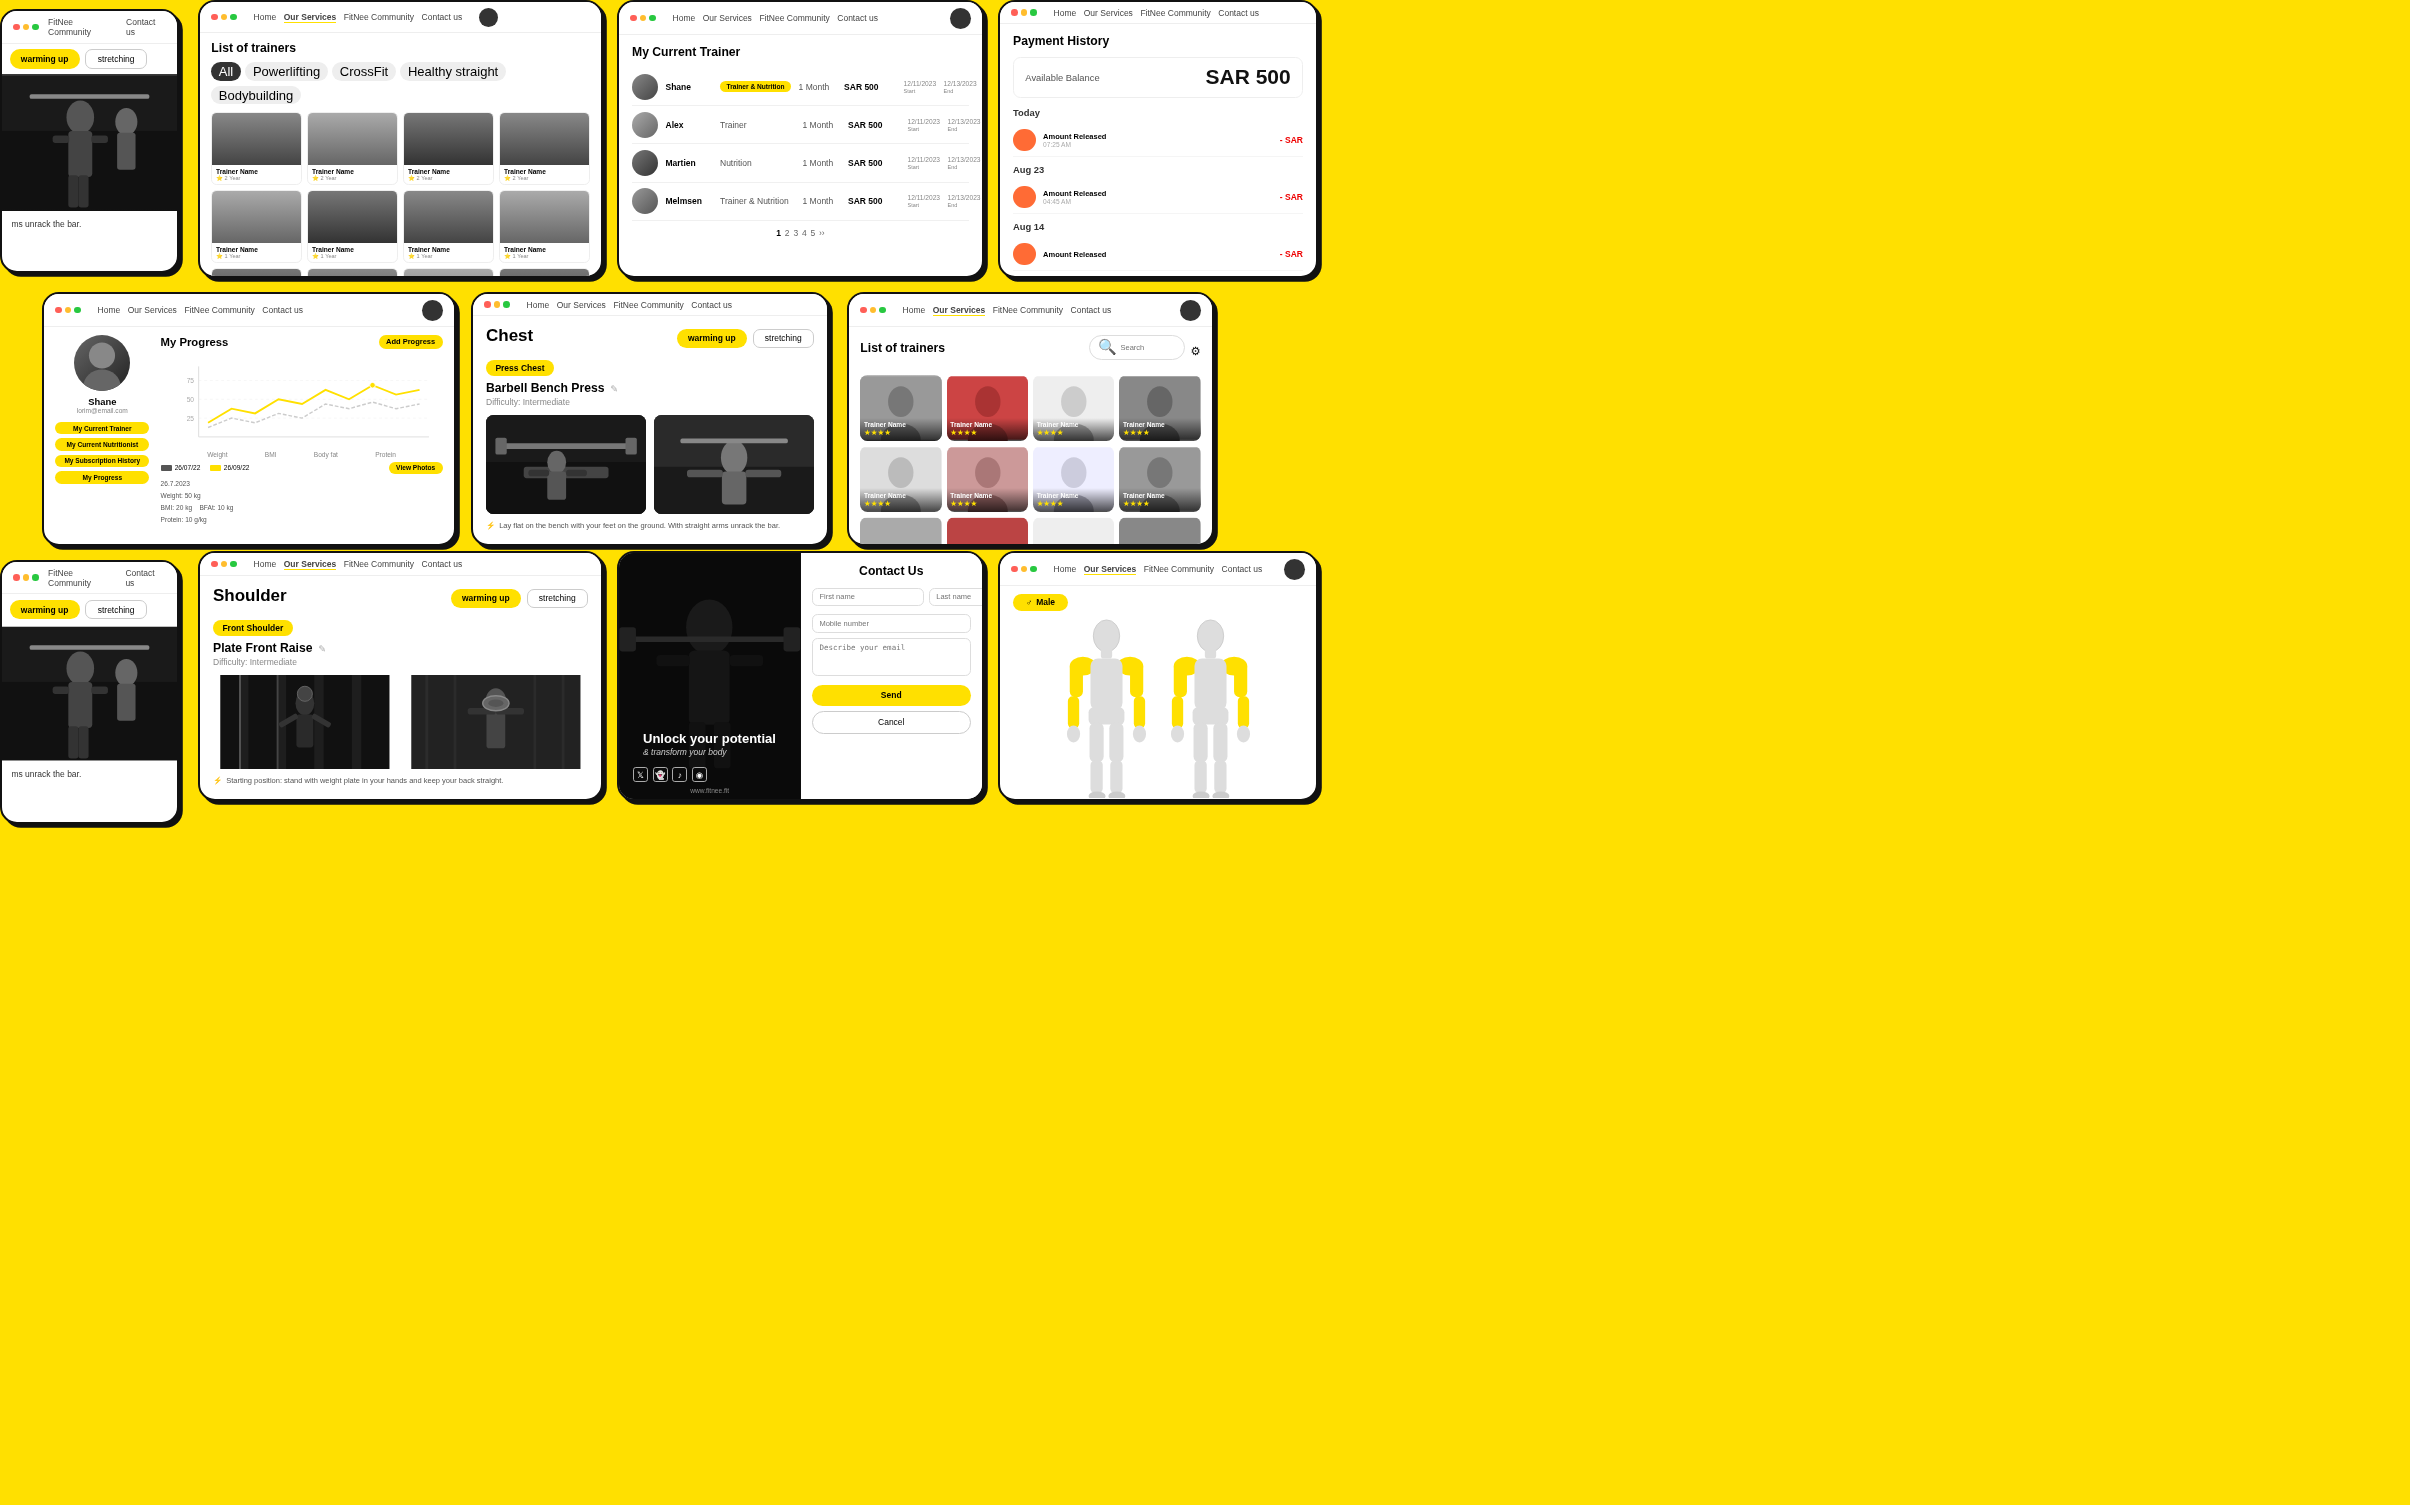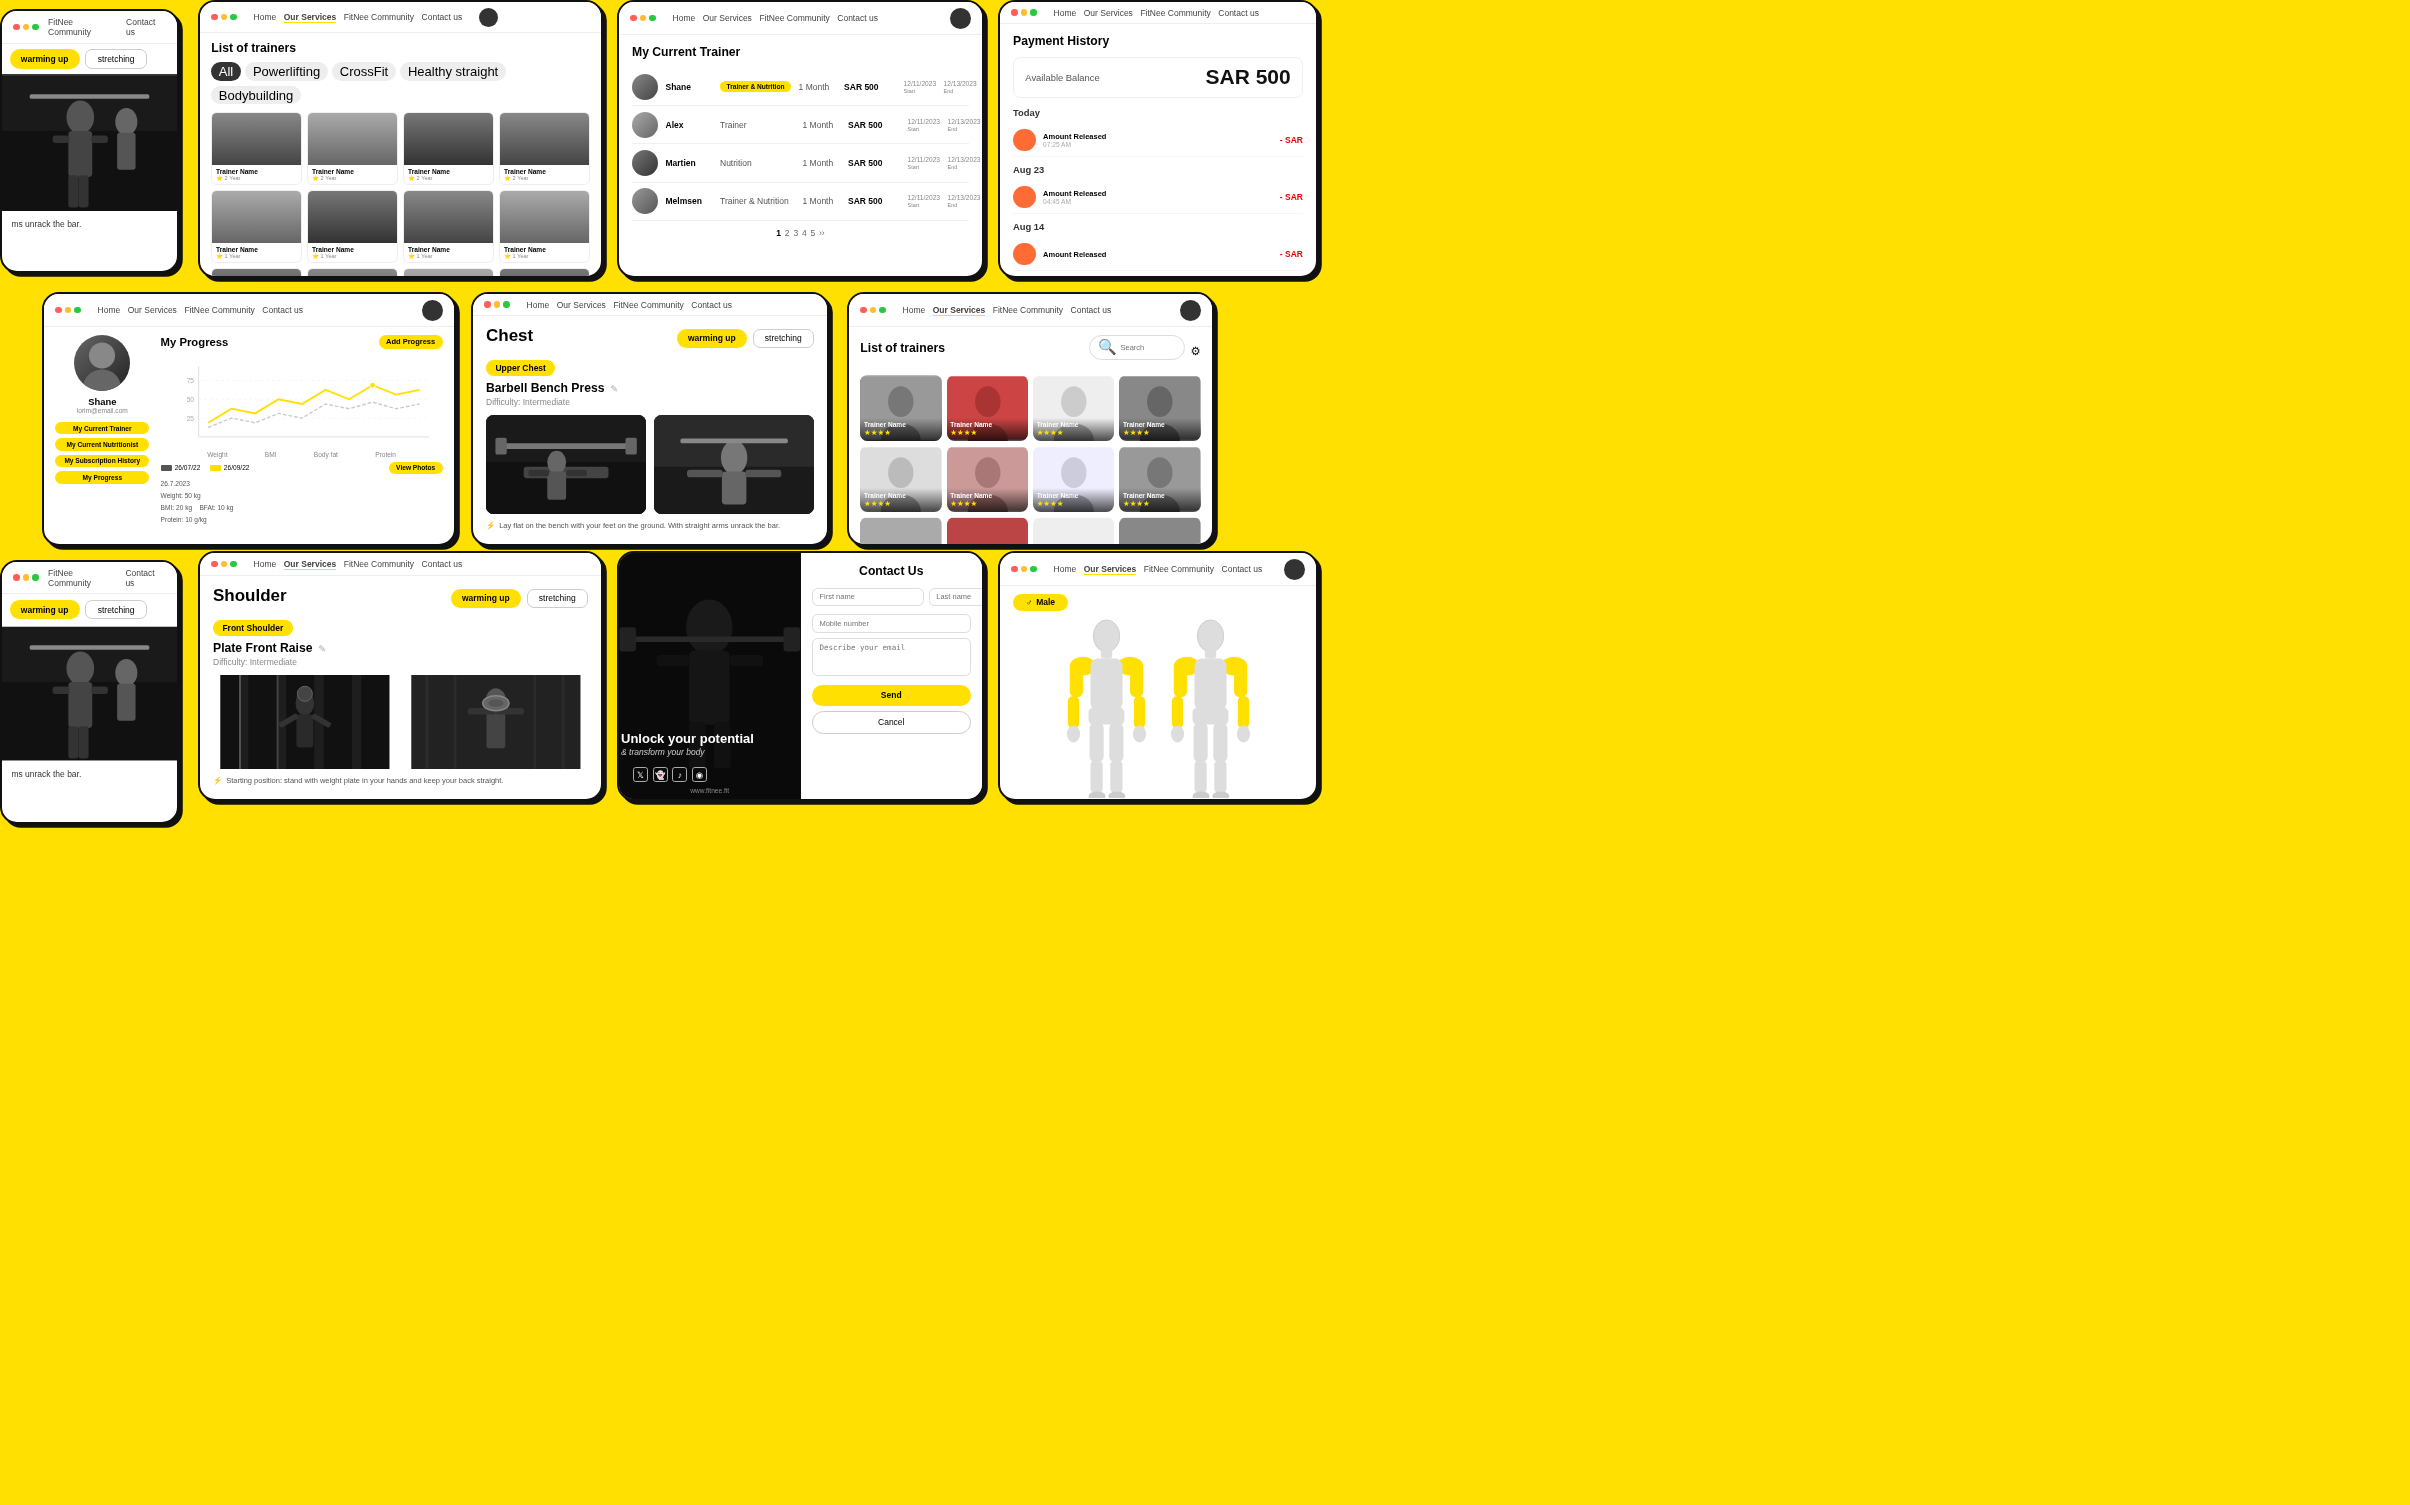--- a/index.html
+++ b/index.html
@@ -709,21 +709,21 @@
   </div>
   <div class="content" style="padding:9.4px 13px;">
     <div style="display:flex;justify-content:space-between;align-items:center;margin-bottom:5.6px;">
       <h2 style="font-size:17px;font-weight:800;">Chest</h2>
       <div style="display:flex;gap:5.6px;">
         <button class="yellow-btn">warming up</button>
         <button class="outline-btn">stretching</button>
       </div>
     </div>
     <div>
-      <span class="tag-yellow">Upper Chest</span>
+      <span class="tag-yellow">Press Chest</span>
     </div>
     <div style="margin-top:7.5px;display:flex;align-items:center;gap:5.6px;margin-bottom:1.9px;">
       <span style="font-size:12.2px;font-weight:700;">Barbell Bench Press</span>
       <span style="font-size:9.4px;color:#aaa;">✎</span>
     </div>
     <div style="font-size:8.5px;color:#888;margin-bottom:7.5px;">Difficulty: Intermediate</div>
     <div style="display:flex;gap:7.5px;margin-bottom:7.5px;">
       <div style="flex:1;height:99px;border-radius:7.5px;overflow:hidden;background:#222;">
         <svg width="100%" height="99" viewBox="0 0 170 105" xmlns="http://www.w3.org/2000/svg">
           <rect width="170" height="105" fill="#1a1a1a"></rect>
@@ -1048,21 +1048,21 @@
         <rect x="75" y="105" width="44" height="80" rx="6" fill="#151515"></rect>
         <rect x="40" y="110" width="36" height="12" rx="4" fill="#111"></rect>
         <rect x="119" y="110" width="36" height="12" rx="4" fill="#111"></rect>
         <rect x="75" y="182" width="18" height="50" rx="4" fill="#111"></rect>
         <rect x="102" y="182" width="18" height="50" rx="4" fill="#111"></rect>
 
         <rect x="5" y="90" width="185" height="6" rx="3" fill="#2a2a2a"></rect>
         <rect x="0" y="80" width="18" height="26" rx="3" fill="#222"></rect>
         <rect x="177" y="80" width="18" height="26" rx="3" fill="#222"></rect>
       </svg>
-      <div style="position:absolute;bottom:42px;left:2px;color:white;z-index:2;">
+      <div style="position:absolute;bottom:42px;left:24px;color:white;z-index:2;">
         <div style="font-size:13px;font-weight:800;line-height:1.2;">Unlock your potential</div>
         <div style="font-size:8.5px;color:#ccc;font-style:italic;">&amp; transform your body</div>
       </div>
       <div style="position:absolute;bottom:17px;left:14px;display:flex;gap:4.7px;z-index:2;">
         <div style="width:15px;height:15px;border:0.9px solid #aaa;border-radius:2.8px;display:flex;align-items:center;justify-content:center;font-size:8.5px;color:white;">𝕏</div>
         <div style="width:15px;height:15px;border:0.9px solid #aaa;border-radius:2.8px;display:flex;align-items:center;justify-content:center;font-size:8.5px;color:white;">👻</div>
         <div style="width:15px;height:15px;border:0.9px solid #aaa;border-radius:2.8px;display:flex;align-items:center;justify-content:center;font-size:8.5px;color:white;">♪</div>
         <div style="width:15px;height:15px;border:0.9px solid #aaa;border-radius:2.8px;display:flex;align-items:center;justify-content:center;font-size:8.5px;color:white;">◉</div>
       </div>
       <div style="position:absolute;bottom:4.7px;left:50%;transform:translateX(-50%);font-size:6.6px;color:#888;z-index:2;white-space:nowrap;">www.fitnee.fit</div>

